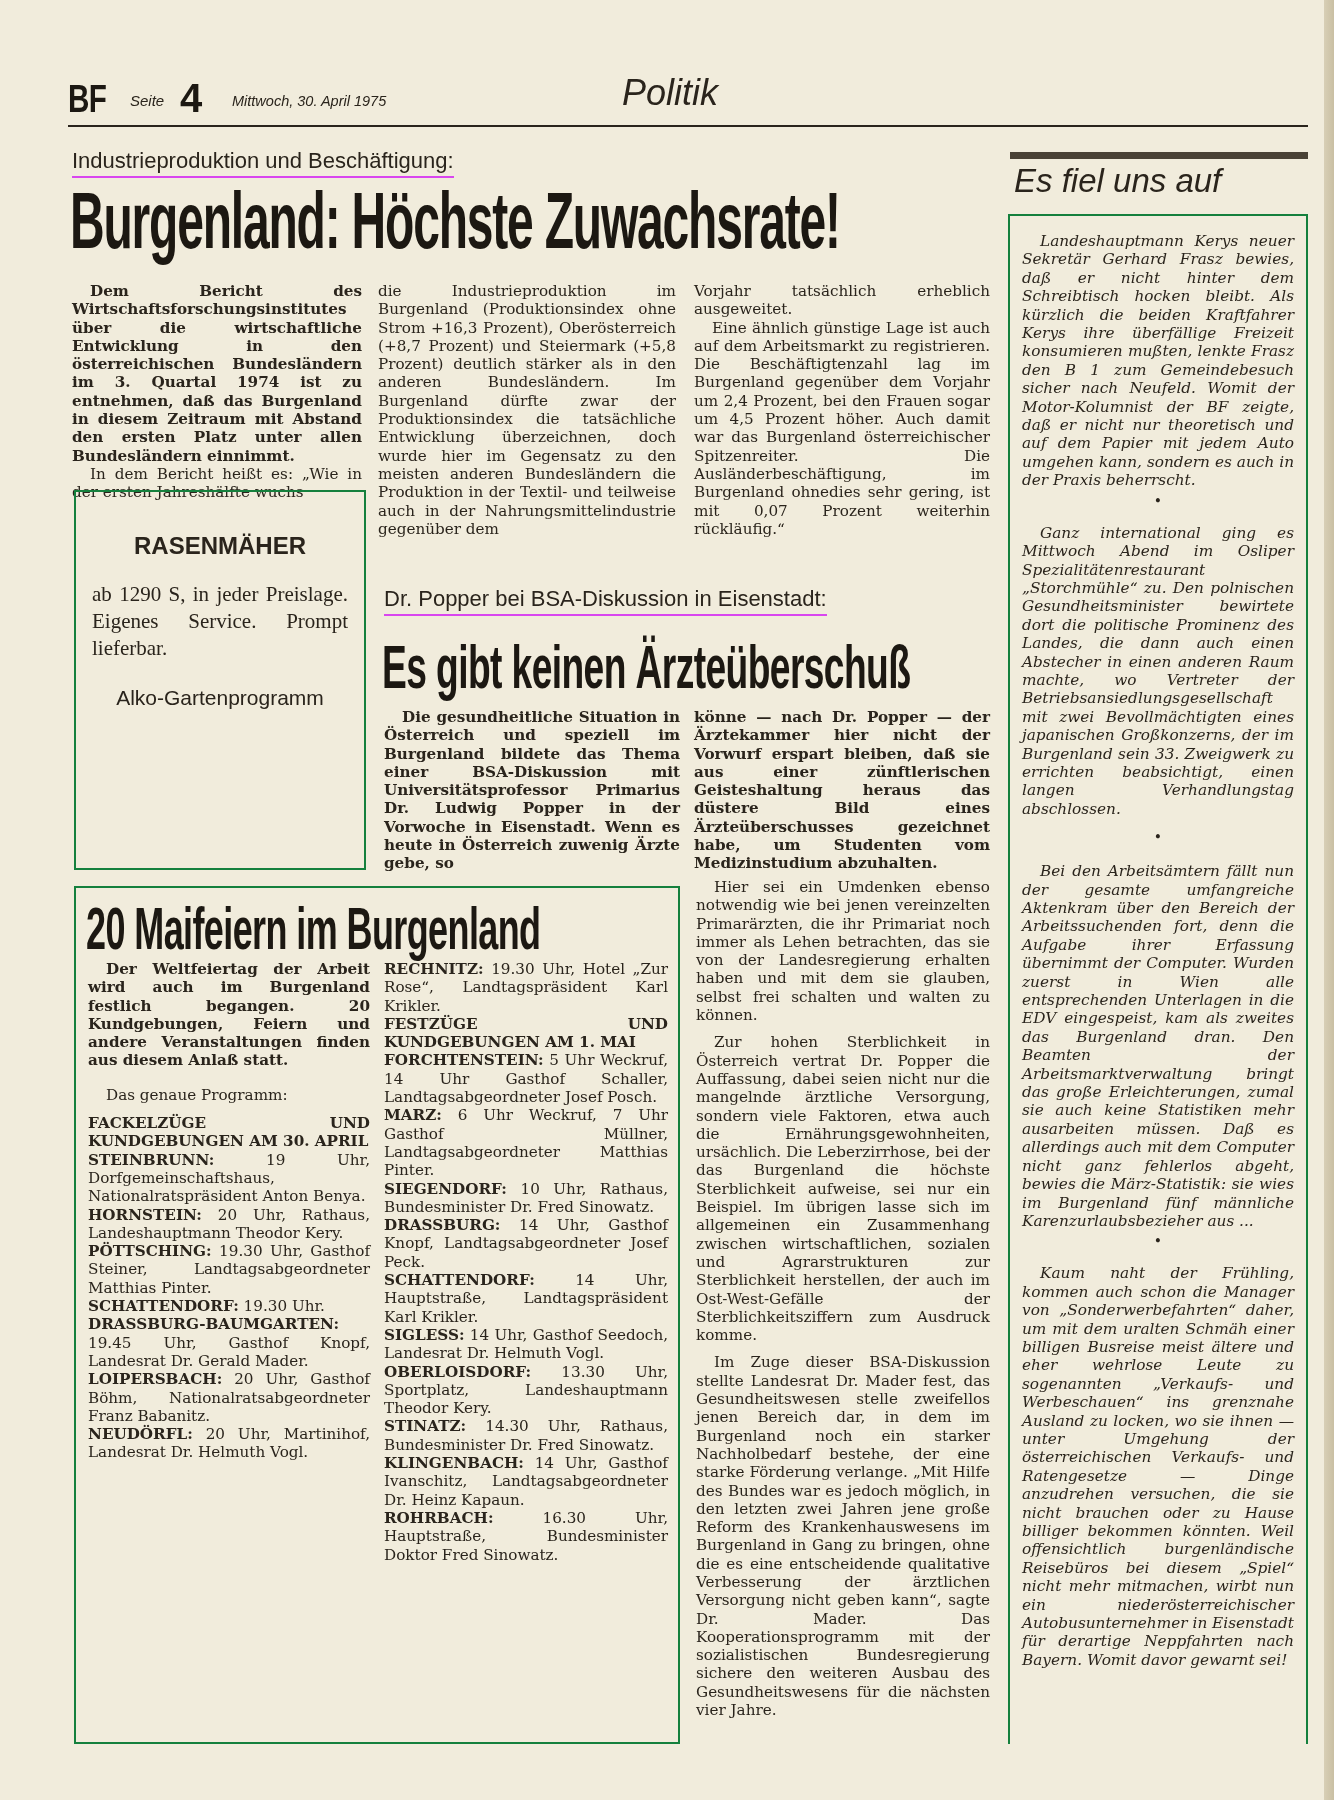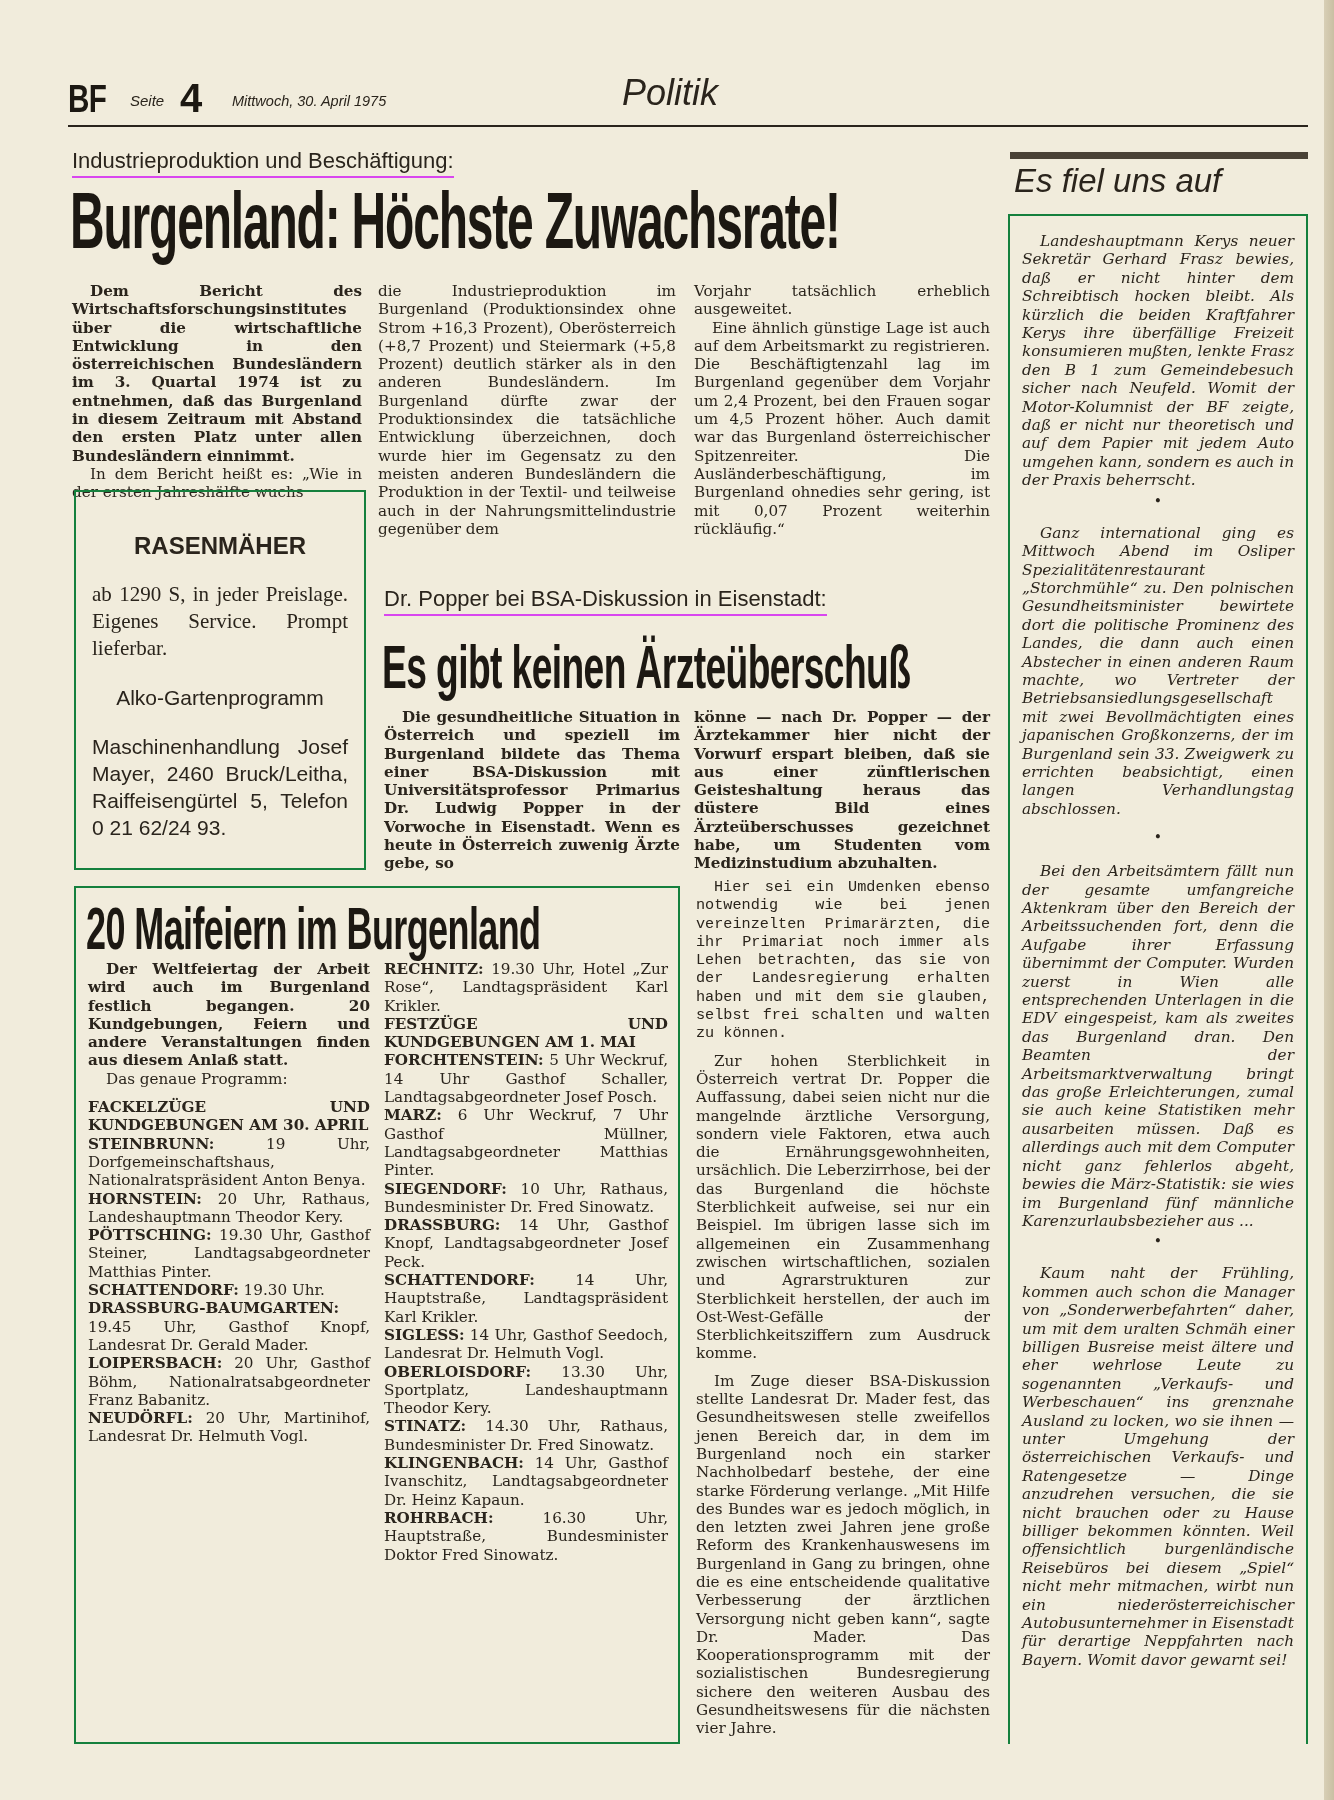--- a/index.html
+++ b/index.html
@@ -58,45 +58,44 @@
 </div>
 <div class="abs col" style="left:694px;top:282px;width:296px;">
   <p style="text-indent:0">Vorjahr tatsächlich erheblich ausgeweitet.</p>
   <p>Eine ähnlich günstige Lage ist auch auf dem Arbeitsmarkt zu registrieren. Die Beschäftigtenzahl lag im Burgenland gegenüber dem Vorjahr um 2,4 Prozent, bei den Frauen sogar um 4,5 Prozent höher. Auch damit war das Burgenland österreichischer Spitzenreiter. Die Ausländerbeschäftigung, im Burgenland ohnedies sehr gering, ist mit 0,07 Prozent weiterhin rückläufig.“</p>
 </div>
 
 <div class="box sans" style="left:74px;top:490px;width:292px;height:380px;padding:40px 16px 0 16px;font-size:21px;line-height:27px;color:#2a241c;">
   <div style="font-weight:bold;text-align:center;font-size:24px;margin-bottom:22px;">RASENMÄHER</div>
   <div style="text-align:justify;margin-bottom:22px;font-family:Liberation Serif, serif;">ab 1290 S, in jeder Preislage. Eigenes Service. Prompt lieferbar.</div>
   <div style="text-align:center;margin-bottom:22px;">Alko-Gartenprogramm</div>
-  <div style="text-align:justify;">Maschinenhandlung Josef Mayer, 2460 Bruck/Leitha, Raiffeisengürtel 5, Telefon 0 21 62/24 93.</div>
 </div>
 
 <div class="abs kicker sans" style="left:384px;top:586px;">
   <span class="kicker-line">Dr. Popper bei BSA-Diskussion in Eisenstadt:</span>
 </div>
 <div class="abs condensed" style="left:382px;top:632px;font-size:62px;line-height:70px;transform:scale(0.6,1);letter-spacing:-1px;">Es gibt keinen Ärzteüberschuß</div>
 
 <div class="abs col bold" style="left:384px;top:708px;width:296px;">
   <p>Die gesundheitliche Situation in Österreich und speziell im Burgenland bildete das Thema einer BSA-Diskussion mit Universitätsprofessor Primarius Dr. Ludwig Popper in der Vorwoche in Eisenstadt. Wenn es heute in Österreich zuwenig Ärzte gebe, so</p>
 </div>
 <div class="abs col bold" style="left:694px;top:708px;width:296px;">
   <p style="text-indent:0">könne — nach Dr. Popper — der Ärztekammer hier nicht der Vorwurf erspart bleiben, daß sie aus einer zünftlerischen Geisteshaltung heraus das düstere Bild eines Ärzteüberschusses gezeichnet habe, um Studenten vom Medizinstudium abzuhalten.</p>
 </div>
 <div class="abs col" style="left:696px;top:878px;width:294px;">
-  <p style="margin-bottom:9px;font-family:Liberation Mono, monospace;">Hier sei ein Umdenken ebenso notwendig wie bei jenen vereinzelten Primarärzten, die ihr Primariat noch immer als Lehen betrachten, das sie von der Landesregierung erhalten haben und mit dem sie glauben, selbst frei schalten und walten zu können.</p>
+  <p style="margin-bottom:9px;">Hier sei ein Umdenken ebenso notwendig wie bei jenen vereinzelten Primarärzten, die ihr Primariat noch immer als Lehen betrachten, das sie von der Landesregierung erhalten haben und mit dem sie glauben, selbst frei schalten und walten zu können.</p>
   <p style="margin-bottom:9px;">Zur hohen Sterblichkeit in Österreich vertrat Dr. Popper die Auffassung, dabei seien nicht nur die mangelnde ärztliche Versorgung, sondern viele Faktoren, etwa auch die Ernährungsgewohnheiten, ursächlich. Die Leberzirrhose, bei der das Burgenland die höchste Sterblichkeit aufweise, sei nur ein Beispiel. Im übrigen lasse sich im allgemeinen ein Zusammenhang zwischen wirtschaftlichen, sozialen und Agrarstrukturen zur Sterblichkeit herstellen, der auch im Ost-West-Gefälle der Sterblichkeitsziffern zum Ausdruck komme.</p>
   <p>Im Zuge dieser BSA-Diskussion stellte Landesrat Dr. Mader fest, das Gesundheitswesen stelle zweifellos jenen Bereich dar, in dem im Burgenland noch ein starker Nachholbedarf bestehe, der eine starke Förderung verlange. „Mit Hilfe des Bundes war es jedoch möglich, in den letzten zwei Jahren jene große Reform des Krankenhauswesens im Burgenland in Gang zu bringen, ohne die es eine entscheidende qualitative Verbesserung der ärztlichen Versorgung nicht geben kann“, sagte Dr. Mader. Das Kooperationsprogramm mit der sozialistischen Bundesregierung sichere den weiteren Ausbau des Gesundheitswesens für die nächsten vier Jahre.</p>
 </div>
 
 <div class="box" style="left:74px;top:886px;width:606px;height:858px;"></div>
 <div class="abs condensed" style="left:86px;top:896px;font-size:60px;line-height:66px;transform:scale(0.6,1);letter-spacing:-1px;">20 Maifeiern im Burgenland</div>
 
 <div class="abs col" style="left:88px;top:960px;width:282px;">
-  <p class="bold" style="">Der Weltfeiertag der Arbeit wird auch im Burgenland festlich begangen. 20 Kundgebungen, Feiern und andere Veranstaltungen finden aus diesem Anlaß statt.</p>
+  <p class="bold" style="margin-bottom:16px;">Der Weltfeiertag der Arbeit wird auch im Burgenland festlich begangen. 20 Kundgebungen, Feiern und andere Veranstaltungen finden aus diesem Anlaß statt.</p>
   <p style="margin-bottom:10px;">Das genaue Programm:</p>
   <p class="sechead">FACKELZÜGE UND KUNDGEBUNGEN AM 30. APRIL</p>
   <div id="events1">
       <p class="event"><span class="place">STEINBRUNN:</span><span> 19 Uhr, Dorfgemeinschaftshaus, Nationalratspräsident Anton Benya.</span></p>
       <p class="event"><span class="place">HORNSTEIN:</span><span> 20 Uhr, Rathaus, Landeshauptmann Theodor Kery.</span></p>
       <p class="event"><span class="place">PÖTTSCHING:</span><span> 19.30 Uhr, Gasthof Steiner, Landtagsabgeordneter Matthias Pinter.</span></p>
       <p class="event"><span class="place">SCHATTENDORF:</span><span> 19.30 Uhr.</span></p>
       <p class="event"><span class="place">DRASSBURG-BAUMGARTEN:</span><span> 19.45 Uhr, Gasthof Knopf, Landesrat Dr. Gerald Mader.</span></p>
       <p class="event"><span class="place">LOIPERSBACH:</span><span> 20 Uhr, Gasthof Böhm, Nationalratsabgeordneter Franz Babanitz.</span></p>
       <p class="event"><span class="place">NEUDÖRFL:</span><span> 20 Uhr, Martinihof, Landesrat Dr. Helmuth Vogl.</span></p>

